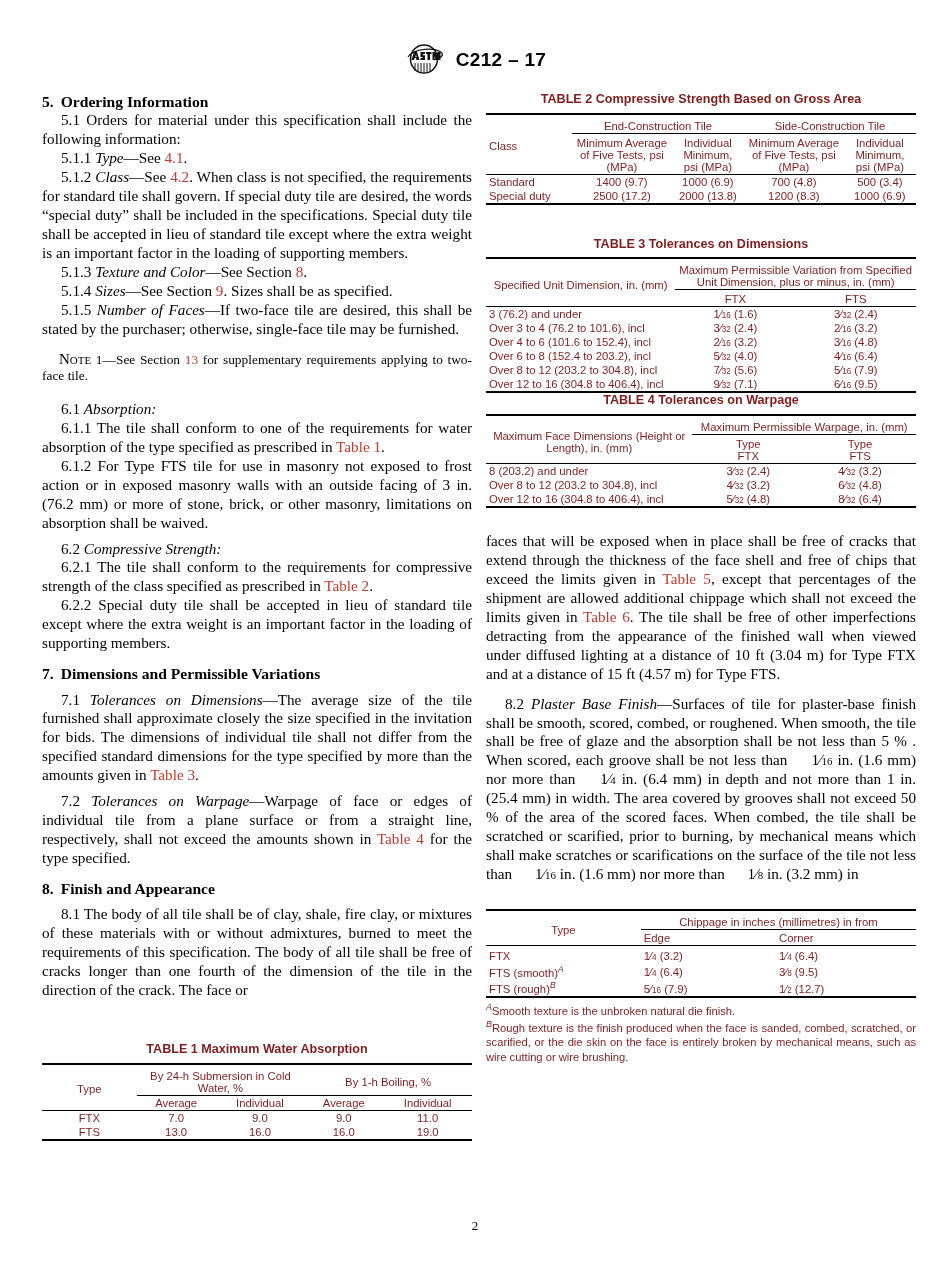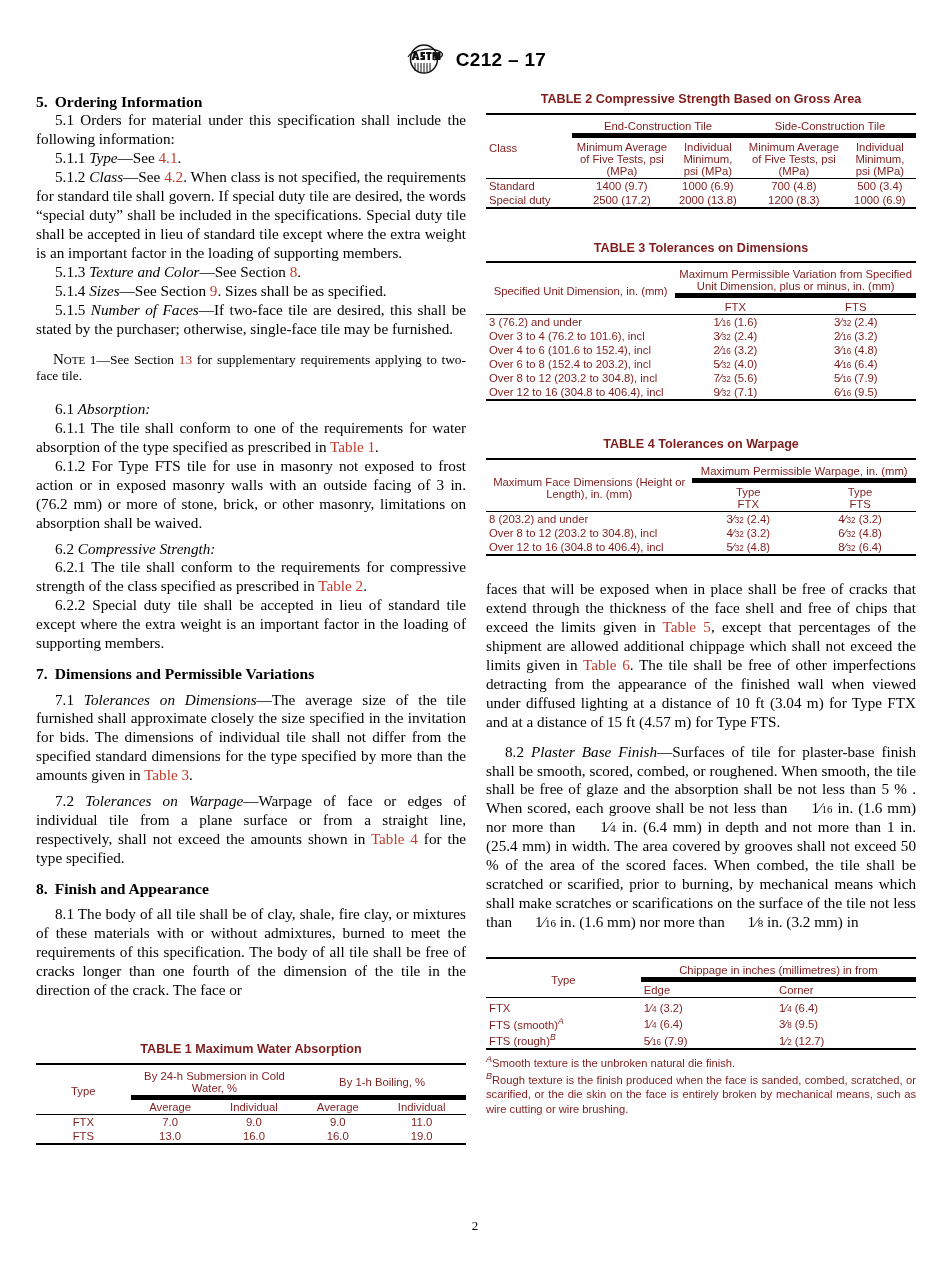--- a/index.html
+++ b/index.html
@@ -48,21 +48,21 @@
     font-size: 19px;
     letter-spacing: 0.3px;
   }
 
   
   .col {
     position: absolute;
     top: 92px;
     width: 430px;
   }
-  .col-left  { left: 36px; }
+  .col-left  { left: 42px; }
   .col-right { left: 486px; }
 
   
   p.body {
     margin: 0;
     font-size: 15.2px;
     line-height: 1.245;
     text-align: justify;
     text-justify: inter-word;
     hyphens: manual;
@@ -114,21 +114,21 @@
   }
   table.data th,
   table.data td {
     padding: 1px 3px;
     font-weight: normal;
     vertical-align: bottom;
   }
   .rule-thick { border-top: 2.1px solid #000; }
   .rule-bot-thin { border-bottom: 1px solid #000; }
   .rule-bot-thick { border-bottom: 2.1px solid #000; }
-  .span-rule { border-bottom: 5px solid #000000; }
+  .span-rule { border-bottom: 1px solid #000000; }
   .c { text-align: center; }
   .l { text-align: left; }
 
   .fnote {
     font-family: "Liberation Sans", "DejaVu Sans", sans-serif;
     font-size: 11.2px;
     line-height: 1.32;
     text-align: justify;
     margin: 4px 0 0 0;
   }
@@ -410,21 +410,21 @@
         </tr>
         <tr class="rule-bot-thick">
           <td class="l">Over 12 to 16 (304.8 to 406.4), incl</td>
           <td class="c"><span class="frac"><span class="n">9</span>⁄<span class="d">32</span></span><span> (7.1)</span></td>
           <td class="c"><span class="frac"><span class="n">6</span>⁄<span class="d">16</span></span><span> (9.5)</span></td>
         </tr>
       </tbody>
         </table>
     </div>
 
-    <div class="tbl-wrap tblock" style="margin-top:36px;">
+    <div class="tbl-wrap tblock" style="">
       <div class="tbl-title">TABLE 4 Tolerances on Warpage</div>
       <table class="data">
         <tbody>
             <tr class="rule-thick">
           <td class="c" rowspan="2" style="width:48%; vertical-align:middle; padding-top:5px;">Maximum Face Dimensions (Height or Length), in. (mm)</td>
           <td class="c span-rule" colspan="2" style="width:52%; padding-top:5px;">Maximum Permissible Warpage, in. (mm)</td>
         </tr>
         <tr class="rule-bot-thin">
           <td class="c" style="padding-top:3px;">
             <span>Type</span><br>

